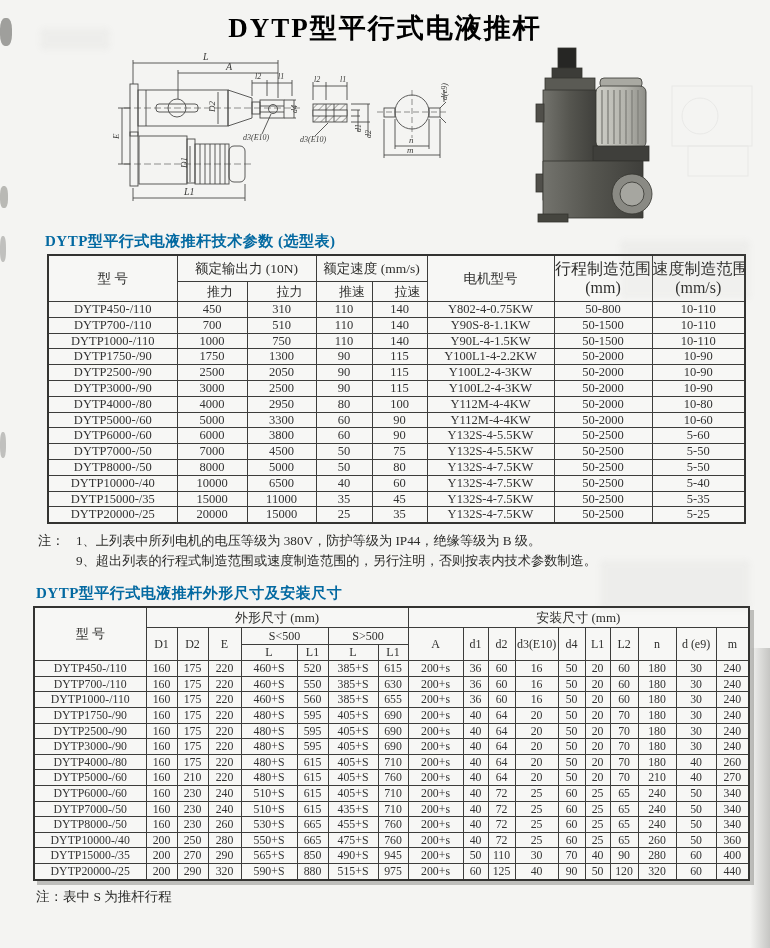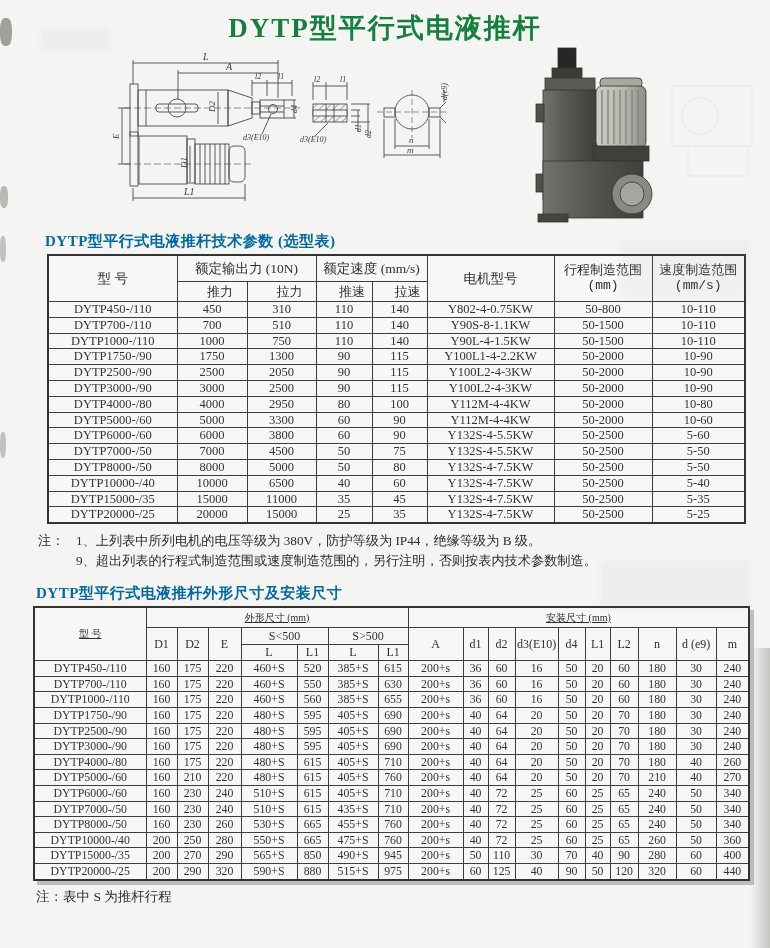--- a/index.html
+++ b/index.html
@@ -4,46 +4,46 @@
 <style>
   html,body { margin:0; padding:0; }
   body {
     width:770px; height:948px; overflow:hidden; position:relative;
     background:#f4f4f2;
     font-family:"Liberation Serif","DejaVu Serif",serif;
     color:#2e2e2c;
   }
   .page-title {
     margin:10px 0 0 0; text-align:center;
-    font-size:27px; font-weight:bold; letter-spacing:2px; color:#15803d;
+    font-size:27px; font-weight:bold; letter-spacing:2px; color:#000000;
   }
   .drawing-wrap { width:770px; height:182px; }
   svg { display:block; }
   .svg-lbl { font-family:"Liberation Serif","DejaVu Serif",serif; font-style:italic; fill:#3c3c3a; }
 
   .section-title {
     font-size:15px; font-weight:bold; color:#0369a1; letter-spacing:0.5px;
   }
   #sec1-title { margin:4px 0 3px 45px; }
   #sec2-title { margin:13px 0 3px 36px; }
 
   table { border-collapse:collapse; table-layout:fixed; background:rgba(255,255,255,0.25); }
   th, td {
     border:1px solid #3d3d3b; text-align:center; vertical-align:middle;
     padding:0; overflow:hidden; white-space:nowrap; font-weight:normal;
   }
   #t1 { margin-left:47px; width:697px; border:2px solid #333331; }
   #t1 thead tr.h1 th { height:25px; font-size:13.5px; }
   #t1 thead tr.h2 th { height:19px; font-size:13px;padding-left:16px; }
   #t1 tbody td { height:14.8px; font-size:12.5px; line-height:14.8px; color:#333; }
-  .two-line div { line-height:1.15; font-size:13px;font-family:Liberation Mono, monospace; }
+  .two-line div { line-height:1.15; font-size:16px; }
 
   #t2 { margin-left:33px; width:715px; border:2px solid #333331;
         box-shadow:4px 4px 0 rgba(125,125,120,0.45); }
-  #t2 thead tr.h1 th { height:19px; font-size:10px;text-decoration:underline; }
+  #t2 thead tr.h1 th { height:19px; font-size:13px; }
   #t2 thead tr.h2 th { height:16px; font-size:12px; }
   #t2 thead tr.h3 th { height:13px; font-size:12px; }
   #t2 tbody td { height:14.6px; font-size:11.8px; line-height:14.6px; color:#333; }
 
   .notes { margin:7px 0 0 38px; width:700px; font-size:13.2px; line-height:1.52; color:#2c2c2a; }
   .note-first { position:relative; }
   .note-first .note-label { position:absolute; left:0; top:0; }
   .note-first .note-text { display:block; margin-left:24px; }
   .note-line { margin-left:24px; padding-left:14px; white-space:normal; }
   .note-line.wrap { padding-left:14px; }

